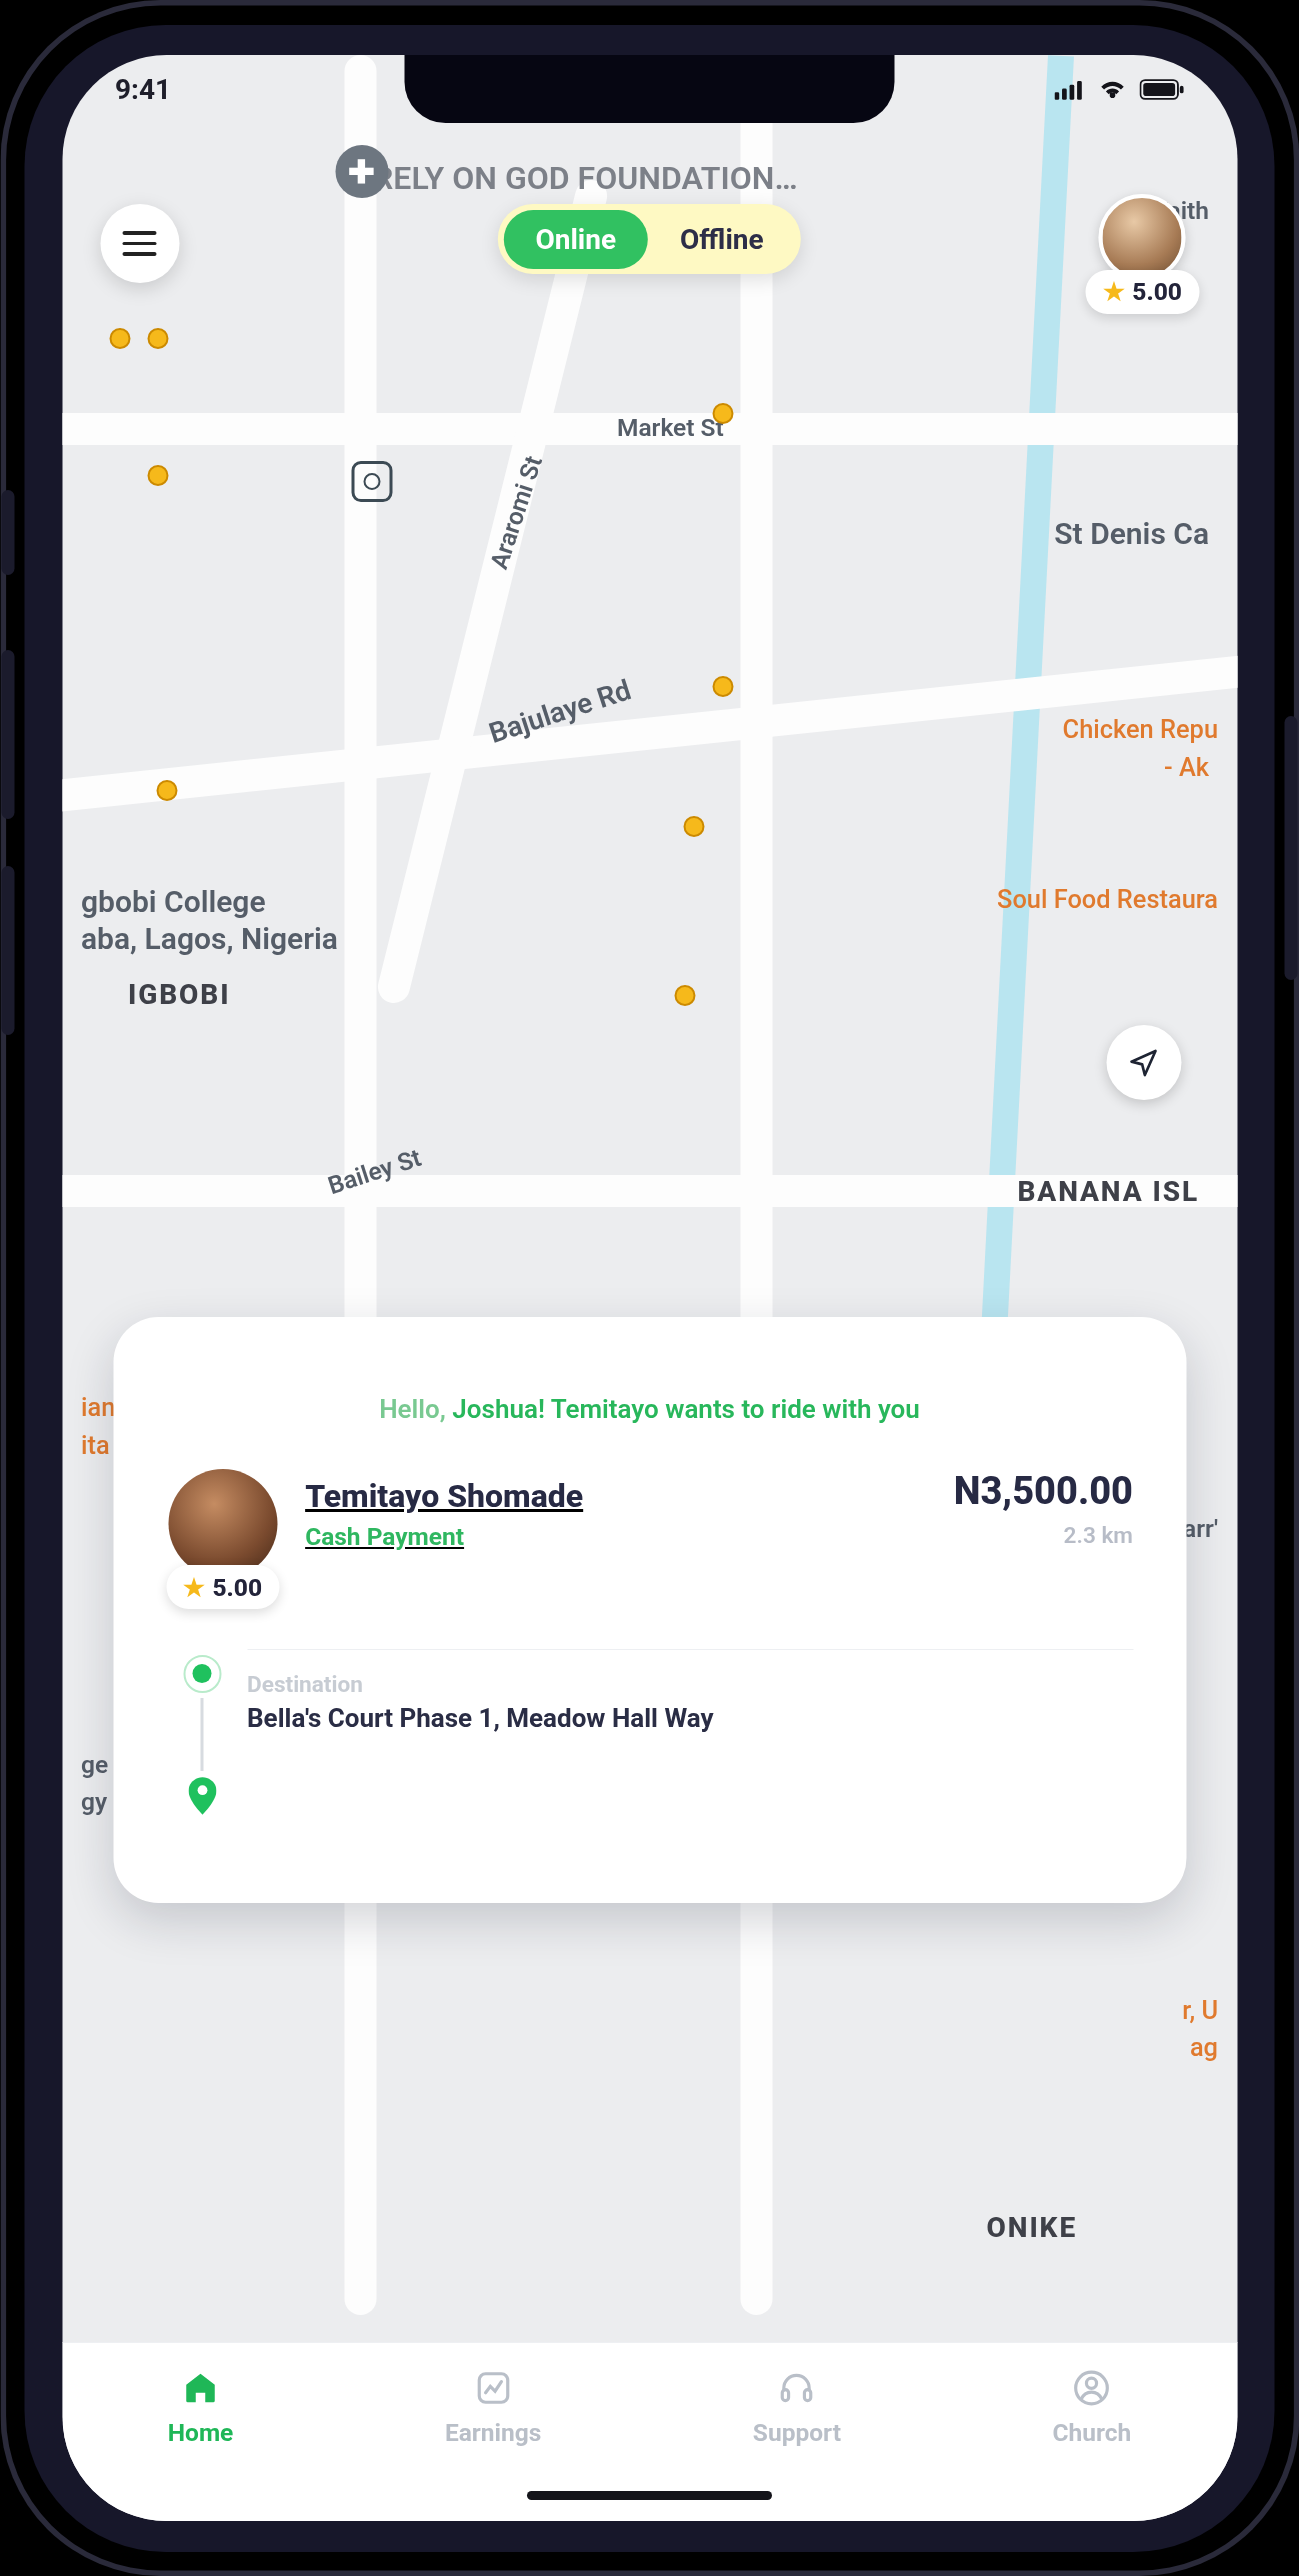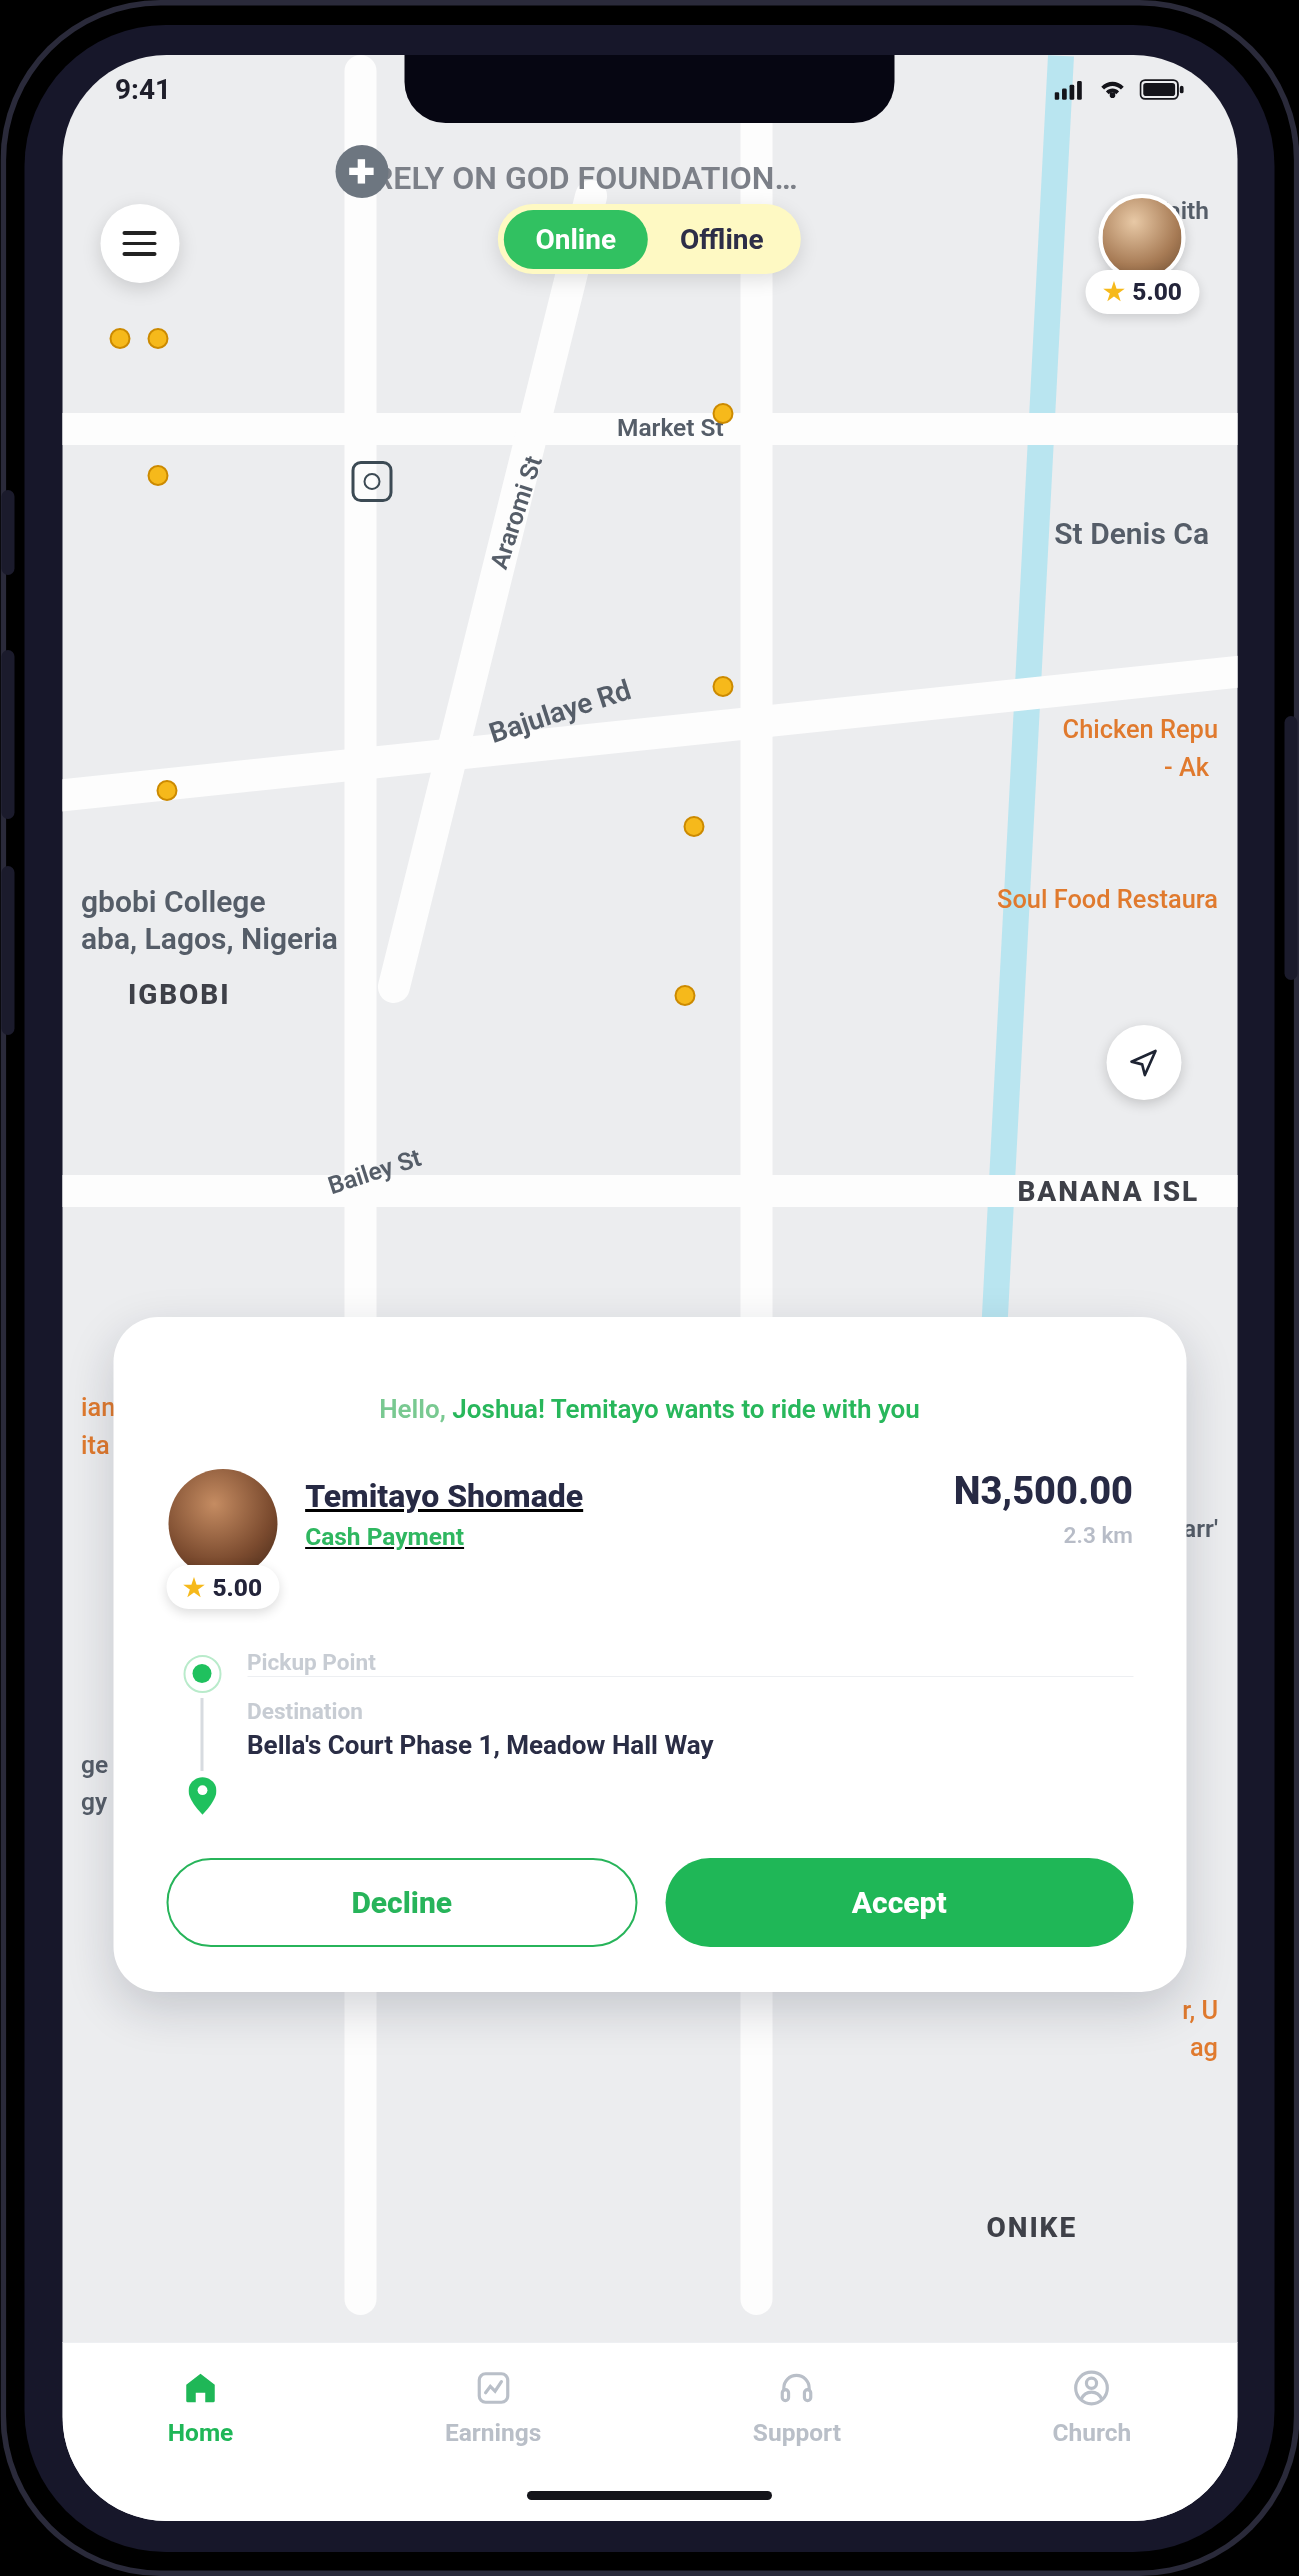--- a/index.html
+++ b/index.html
@@ -268,31 +268,26 @@
             </div>
           <div class="route-line"></div>
           <div class="pin">
             <svg width="28" height="38" viewBox="0 0 24 32">
                 <path d="M12 0C5.4 0 0 5.2 0 11.6 0 20.3 12 32 12 32s12-11.7 12-20.4C24 5.2 18.6 0 12 0z" fill="#1fc15e"></path>
                 <circle cx="12" cy="11" r="4.2" fill="#fff"></circle>
               </svg>
           </div>
         </div>
         <div class="route-text">
-          <div class="rt-label">Pickup Point</div>
           <div class="divider"></div>
           <div class="rt-label">Destination</div>
           <div class="rt-val" style="margin-bottom:0">Bella's Court Phase 1, Meadow Hall Way</div>
         </div>
       </div>
 
-      <div class="btn-row">
-        <div class="btn btn-decline">Decline</div>
-        <div class="btn btn-accept">Accept</div>
-      </div>
     </div>
 
     <div class="tabbar">
       <div class="tab active">
         <div class="ic">
           <svg width="38" height="38" viewBox="0 0 24 24">
               <path d="M12 3l9 7v10a1 1 0 01-1 1h-5v-6h-6v6H4a1 1 0 01-1-1V10l9-7z" fill="#1fb757"></path>
             </svg>
         </div>
         <span>Home</span>

